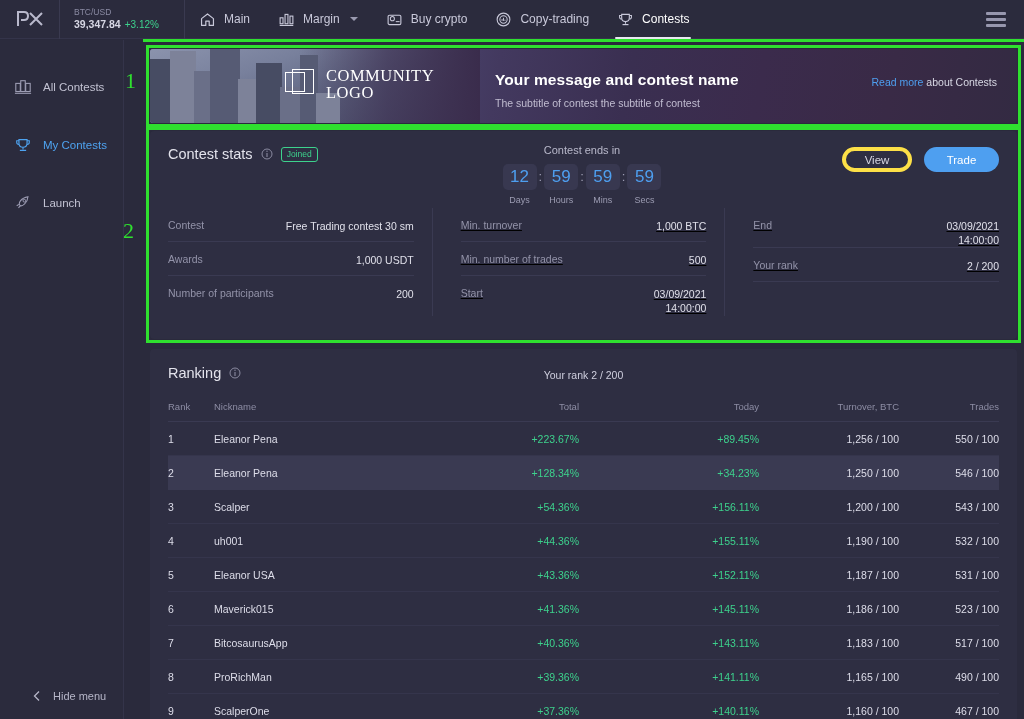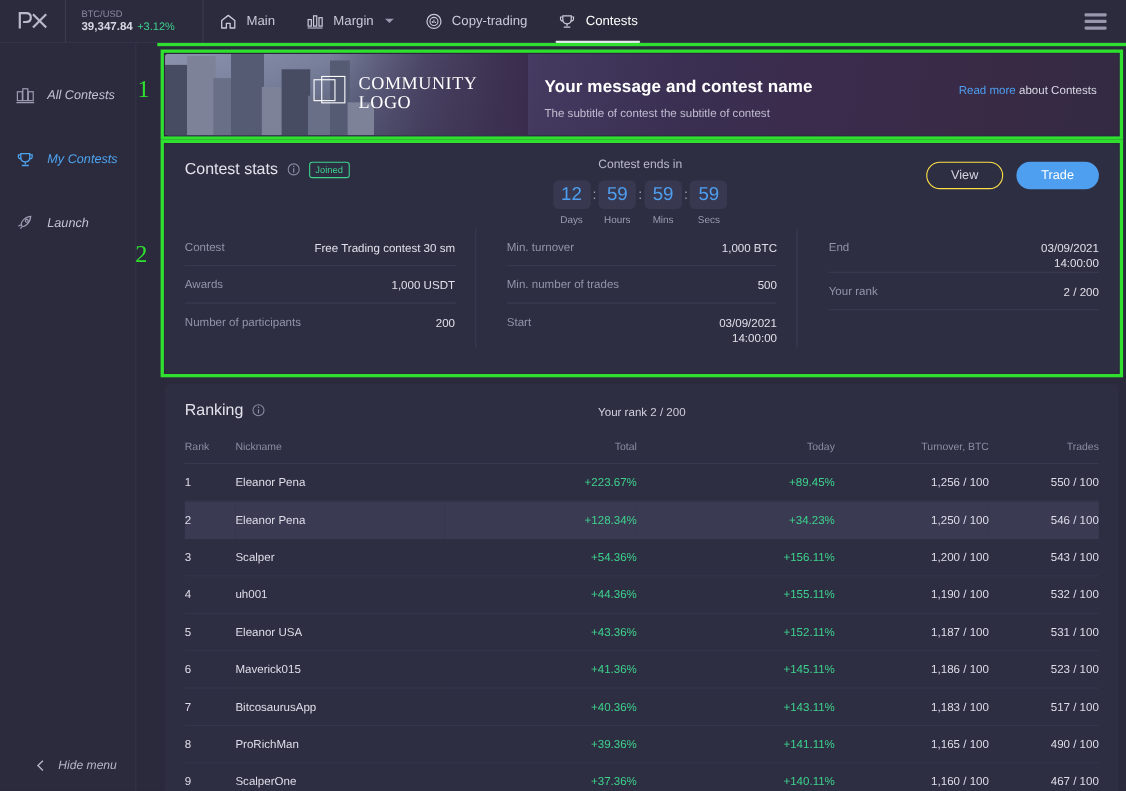--- a/index.html
+++ b/index.html
@@ -49,21 +49,21 @@
            border-top: 4px solid #9a9ab0; margin-left: 2px; }
   #burger { position: absolute; right: 18px; top: 12px; width: 20px; cursor: pointer; }
   #burger span { display: block; height: 3px; background: #9797ae; border-radius: 1px; margin-bottom: 3px; }
 
   
   #green-accent { position: absolute; left: 143px; top: 39px; width: 881px; height: 3px; background: #2fe02f; }
 
   
   #sidebar {
     position: absolute; left: 0; top: 40px; width: 124px; height: 679px;
-    background: #2b2b3d; border-right: 1px solid #34344a; font-style: italic;
+    background: #2b2b3d; border-right: 1px solid #34344a;
   }
   .sbitem { height: 40px; display: flex; align-items: center; padding-left: 14px; gap: 11px; cursor: pointer; }
   .sbitem .sblbl { font-size: 11.5px; color: #c2c2d2; }
   .sbitem.sel .sblbl { color: #4ea3f0; }
   .sbicon { width: 18px; height: 18px; flex: 0 0 18px; color: #9d9db4; }
   .sbitem.sel .sbicon { color: #4ea3f0; }
   #sb-all  { margin-top: 27px; }
   #sb-my   { margin-top: 18px; }
   #sb-launch { margin-top: 18px; }
   #hide-menu {
@@ -132,27 +132,27 @@
   .cd-box {
     background: #383850; border-radius: 5px; height: 26px;
     display: flex; align-items: center; justify-content: center;
     color: #4e9ff0; font-size: 17px;
   }
   .cd-cap { font-size: 9px; color: #9c9cb2; margin-top: 5px; display: block; }
   .cd-colon { color: #9c9cb2; font-size: 13px; line-height: 26px; }
   #btn-row { position: absolute; right: 18px; top: 16px; display: flex; gap: 12px; }
   .btn { height: 25px; border-radius: 13px; font-size: 11.5px; display: flex;
          align-items: center; justify-content: center; cursor: pointer; }
-  .btn.ghost { width: 70px; border: 1px solid #fde047; color: #d6d6e2; background: transparent; }
+  .btn.ghost { width: 70px; border: 4px solid #fde047; color: #d6d6e2; background: transparent; }
   .btn.primary { width: 75px; background: #4e9ff0; color: #fff; }
 
   #stats-grid { position: absolute; left: 18px; top: 77px; right: 18px; display: flex; }
   .scol { flex: 1; }
   .scol.mid { border-left: 1px solid #3a3a52; border-right: 1px solid #3a3a52; }
-  .scol.mid, .scol.right { padding-left: 28px; }
+  .scol.mid, .scol.right { padding-left: 28px; text-decoration: underline; }
   .scol.left, .scol.mid { padding-right: 18px; }
   .srow {
     display: flex; justify-content: space-between; align-items: flex-start;
     border-bottom: 1px solid #3a3a52; min-height: 34px; padding-top: 11px;
   }
   .srow.last { border-bottom: none; }
   .srow.blank { border-bottom: none; min-height: 34px; }
   .sk { font-size: 10.5px; color: #9393a9; }
   .sv { font-size: 10.5px; color: #e0e0ea; text-align: right; white-space: pre-line; line-height: 14px; }
 
@@ -208,20 +208,28 @@
     <svg class="navicon" viewBox="0 0 20 20">
       <rect x="2.5" y="8" width="3.4" height="7" fill="none" stroke="currentColor" stroke-width="1.3"></rect>
       <rect x="8.3" y="4" width="3.4" height="11" fill="none" stroke="currentColor" stroke-width="1.3"></rect>
       <rect x="14.1" y="6" width="3.4" height="9" fill="none" stroke="currentColor" stroke-width="1.3"></rect>
       <line x1="2" y1="17" x2="18" y2="17" stroke="currentColor" stroke-width="1.3"></line>
     </svg>
     <span class="lbl">Margin</span>
     <span class="caret"></span>
   </div>
 
+  <div class="navitem">
+    <svg class="navicon" viewBox="0 0 20 20">
+      <rect x="2.5" y="5" width="15" height="11" rx="1.6" fill="none" stroke="currentColor" stroke-width="1.3"></rect>
+      <circle cx="7.5" cy="9" r="2.4" fill="none" stroke="currentColor" stroke-width="1.2"></circle>
+      <line x1="11.5" y1="12.5" x2="16" y2="12.5" stroke="currentColor" stroke-width="1.2"></line>
+    </svg>
+    <span class="lbl">Buy crypto</span>
+  </div>
 
   <div class="navitem">
     <svg class="navicon" viewBox="0 0 20 20">
       <circle cx="10" cy="10" r="7.5" fill="none" stroke="currentColor" stroke-width="1.3"></circle>
       <circle cx="10" cy="10" r="4.3" fill="none" stroke="currentColor" stroke-width="1.2"></circle>
       <path d="M8.3 11.6 L8.3 9.5 M10 11.6 L10 8 M11.7 11.6 L11.7 10.2" stroke="currentColor" stroke-width="1.1"></path>
     </svg>
     <span class="lbl">Copy-trading</span>
   </div>
 

